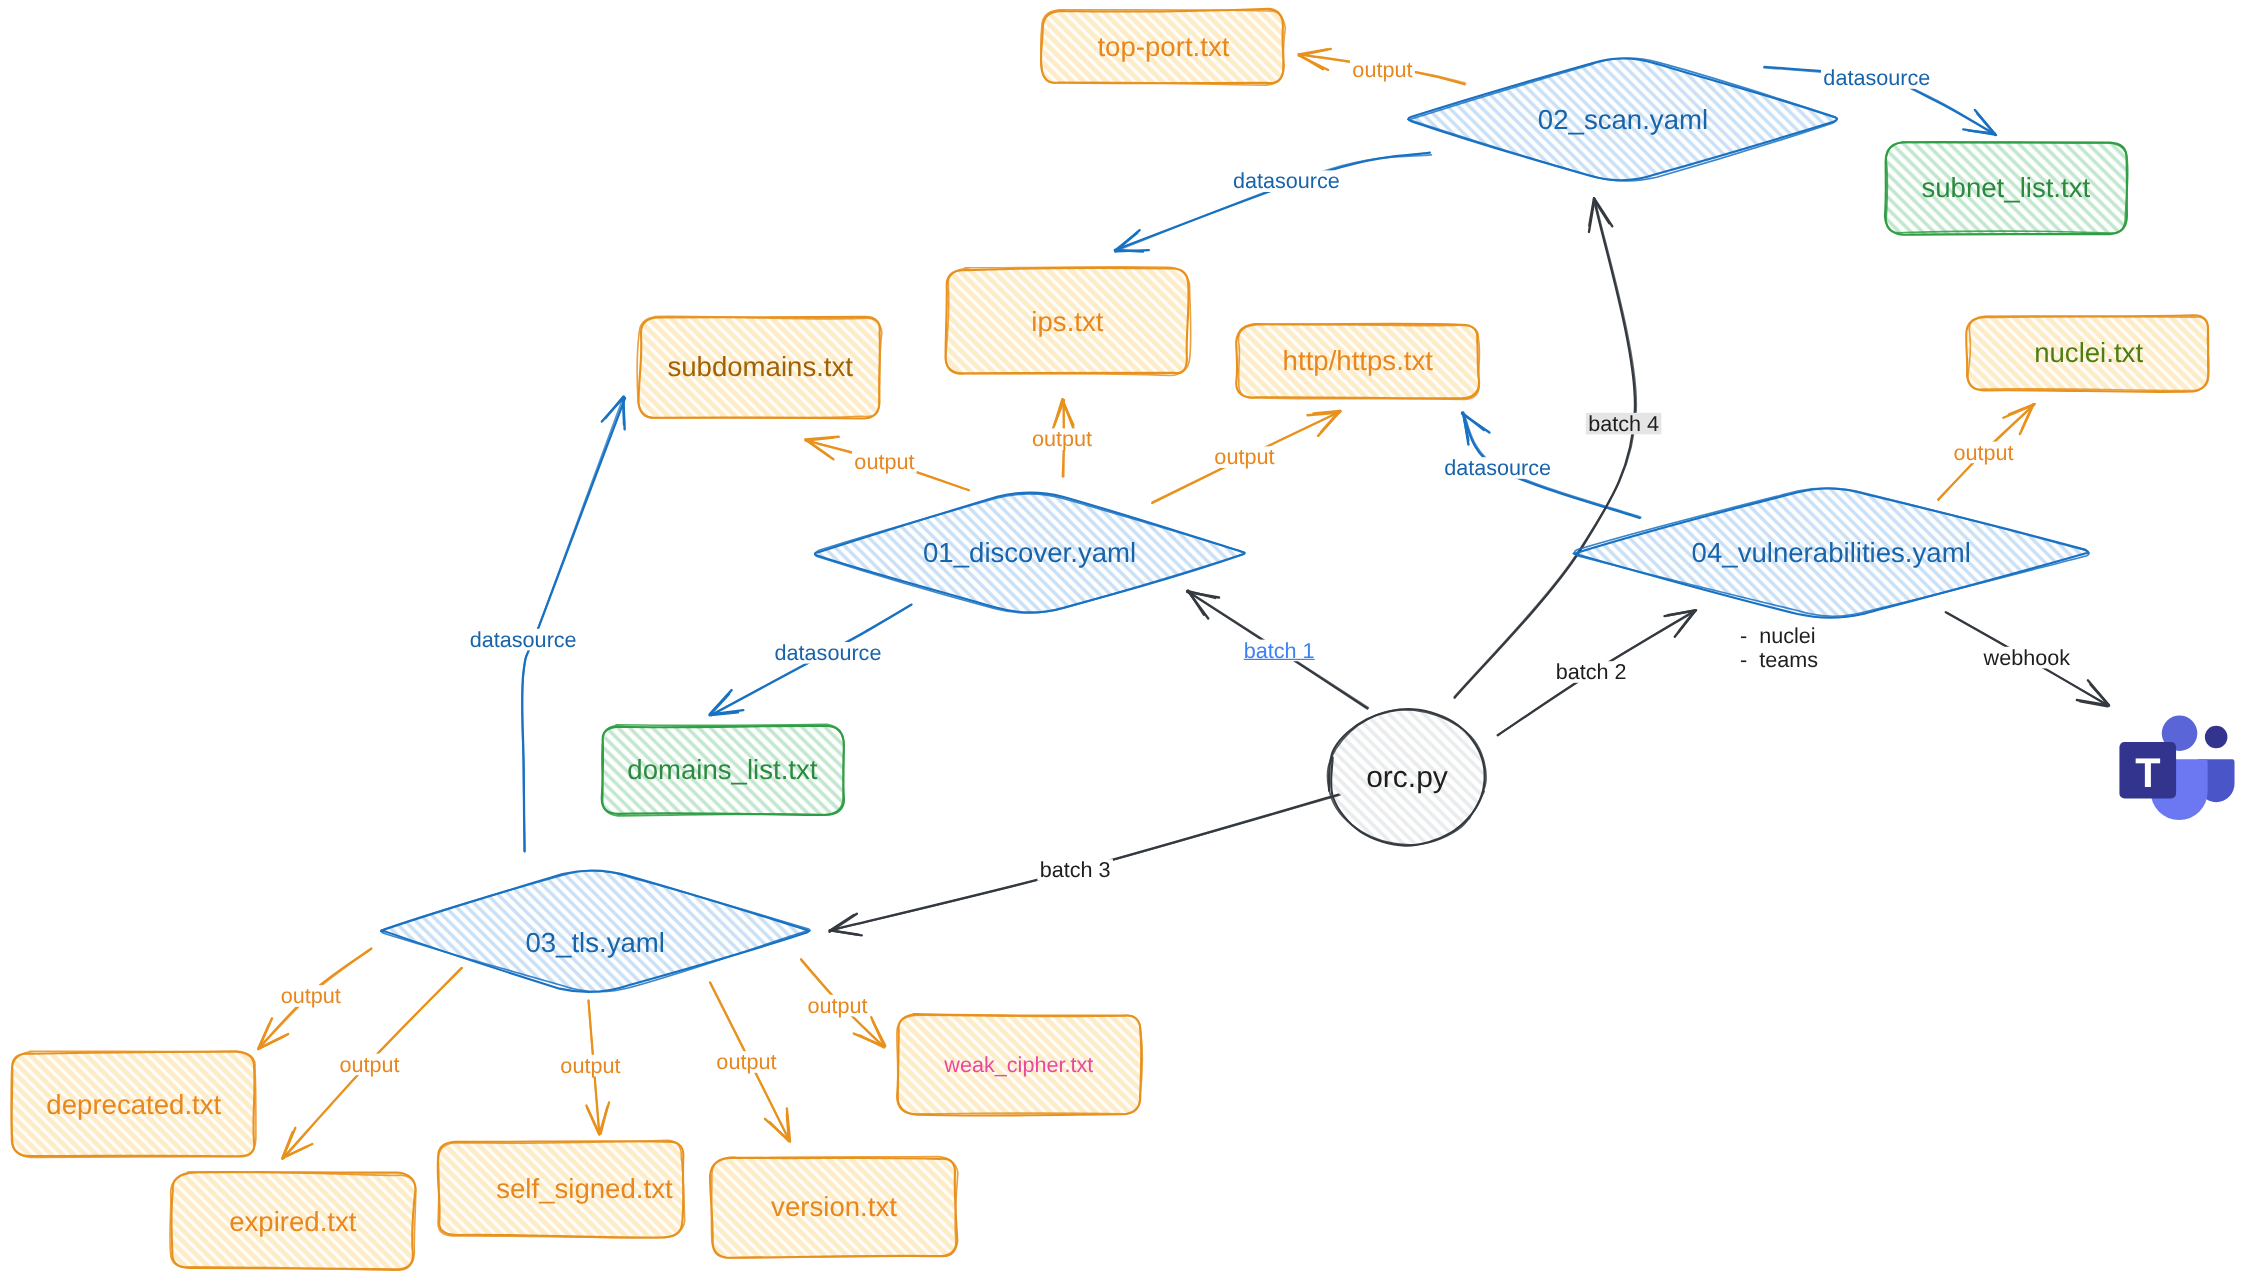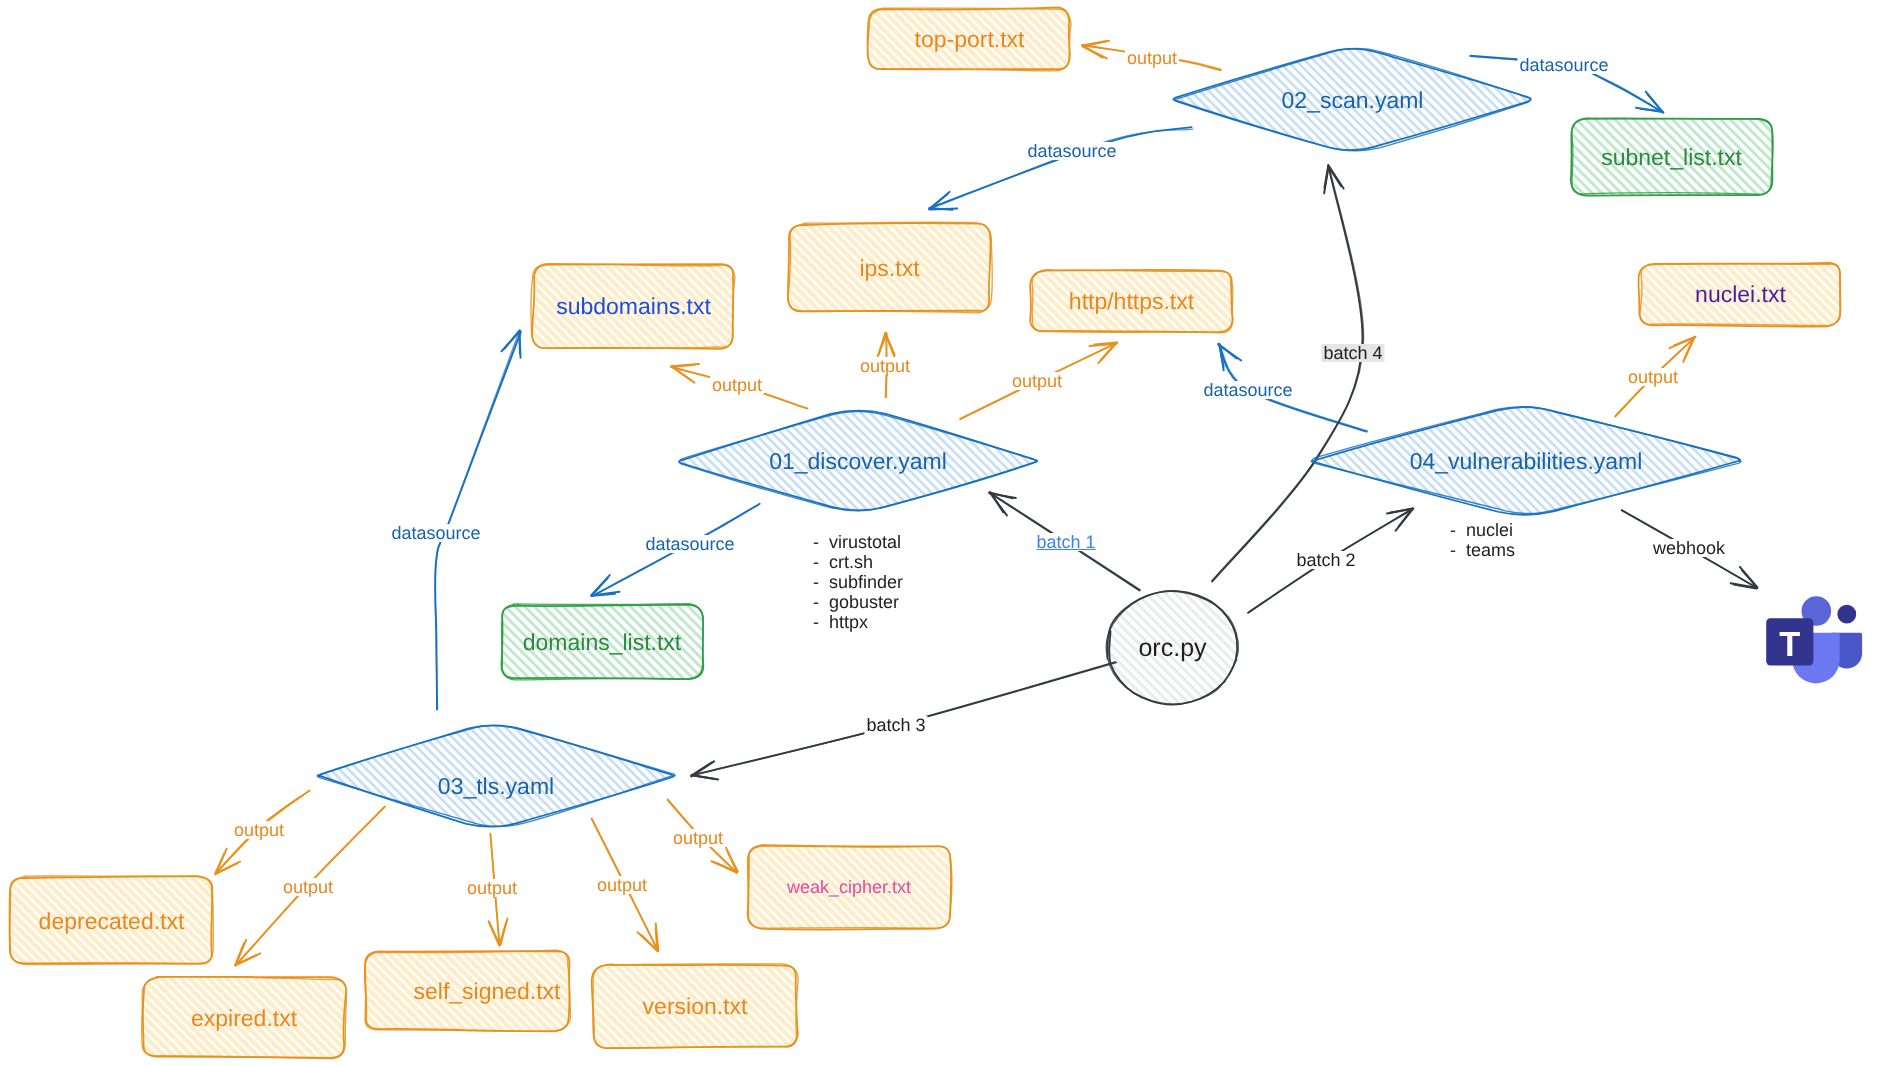--- a/index.html
+++ b/index.html
@@ -375,23 +375,23 @@
              A23.7 23.7 0 0 1 56.0 89.4
              A23.7 23.7 0 0 1 32.2 65.7 Z" fill="#6b78f2"></path>
     <rect x="6.2" y="24.3" width="47.2" height="47.2" rx="4.2" fill="#33348e"></rect>
     <text x="29.9" y="61.6" text-anchor="middle" font-family="Liberation Sans, sans-serif" font-size="34.5" font-weight="600" fill="#ffffff">T</text>
   </svg>
 
 <div class="nlbl" style="left: 969.5px; top: 39px; font-size: 23px; color: rgb(232, 135, 30);">top-port.txt</div>
     <div class="nlbl" style="left: 1352.5px; top: 99.5px; font-size: 23px; color: rgb(24, 100, 171);">02_scan.yaml</div>
     <div class="nlbl" style="left: 1671.5px; top: 157px; font-size: 23px; color: rgb(43, 138, 62);">subnet_list.txt</div>
     <div class="nlbl" style="left: 889.5px; top: 268px; font-size: 23px; color: rgb(232, 135, 30);">ips.txt</div>
-    <div class="nlbl" style="left: 633.5px; top: 306px; font-size: 23px; color: #1d4ed8;">subdomains.txt</div>
+    <div class="nlbl" style="left: 633.5px; top: 306px; font-size: 23px; color: #a16207;">subdomains.txt</div>
     <div class="nlbl" style="left: 1131.5px; top: 301px; font-size: 23px; color: rgb(232, 135, 30);">http/https.txt</div>
-    <div class="nlbl" style="left: 1740.5px; top: 294px; font-size: 23px; color: #4c1d95; text-align: right;">nuclei.txt</div>
+    <div class="nlbl" style="left: 1740.5px; top: 294px; font-size: 23px; color: #4d7c0f; text-align: right;">nuclei.txt</div>
     <div class="nlbl" style="left: 858px; top: 461px; font-size: 23px; color: rgb(24, 100, 171);">01_discover.yaml</div>
     <div class="nlbl" style="left: 1526px; top: 460.5px; font-size: 23px; color: rgb(24, 100, 171);">04_vulnerabilities.yaml</div>
     <div class="nlbl" style="left: 602px; top: 642px; font-size: 23px; color: rgb(43, 138, 62);">domains_list.txt</div>
     <div class="nlbl" style="left: 1172.5px; top: 647.5px; font-size: 25px; color: rgb(30, 30, 30);">orc.py</div>
     <div class="nlbl" style="left: 496px; top: 776px; font-size: 23px; color: rgb(24, 100, 171); margin-top: 10px;">03_tls.yaml</div>
     <div class="nlbl" style="left: 849px; top: 887px; font-size: 18px; color: #ec4899;">weak_cipher.txt</div>
     <div class="nlbl" style="left: 111.5px; top: 920.5px; font-size: 23px; color: rgb(232, 135, 30);">deprecated.txt</div>
     <div class="nlbl" style="left: 467px; top: 990.5px; font-size: 23px; color: rgb(232, 135, 30); margin-left: 20px;">self_signed.txt</div>
     <div class="nlbl" style="left: 695px; top: 1006px; font-size: 23px; color: rgb(232, 135, 30);">version.txt</div>
     <div class="nlbl" style="left: 244px; top: 1017.5px; font-size: 23px; color: rgb(232, 135, 30);">expired.txt</div>
@@ -408,15 +408,14 @@
     <div class="elbl" style="left: 1066px; top: 542px; font-size: 18px; color: #3b82f6; background: rgb(255, 255, 255); padding: 0px 2px; text-decoration: underline;">batch 1</div>
     <div class="elbl" style="left: 1326px; top: 560px; font-size: 18px; color: rgb(30, 30, 30); background: rgb(255, 255, 255); padding: 0px 2px;">batch 2</div>
     <div class="elbl" style="left: 896px; top: 725px; font-size: 18px; color: rgb(30, 30, 30); background: rgb(255, 255, 255); padding: 0px 2px;">batch 3</div>
     <div class="elbl" style="left: 1353px; top: 353px; font-size: 18px; color: rgb(30, 30, 30); background: #e5e5e5; padding: 0px 2px;">batch 4</div>
     <div class="elbl" style="left: 1689px; top: 548px; font-size: 18px; color: rgb(30, 30, 30); background: rgb(255, 255, 255); padding: 0px 2px;">webhook</div>
     <div class="elbl" style="left: 259px; top: 830px; font-size: 18px; color: rgb(232, 135, 30); background: rgb(255, 255, 255); padding: 0px 2px;">output</div>
     <div class="elbl" style="left: 308px; top: 887px; font-size: 18px; color: rgb(232, 135, 30); background: rgb(255, 255, 255); padding: 0px 2px;">output</div>
     <div class="elbl" style="left: 492px; top: 888px; font-size: 18px; color: rgb(232, 135, 30); background: rgb(255, 255, 255); padding: 0px 2px;">output</div>
     <div class="elbl" style="left: 622px; top: 885px; font-size: 18px; color: rgb(232, 135, 30); background: rgb(255, 255, 255); padding: 0px 2px;">output</div>
     <div class="elbl" style="left: 698px; top: 838px; font-size: 18px; color: rgb(232, 135, 30); background: rgb(255, 255, 255); padding: 0px 2px;">output</div>
-    <div class="note" style="left: 813px; top: 532px; font-size: 18px; color: rgb(30, 30, 30);"><div>-  virustotal</div><div>-  crt.sh</div><div>-  subfinder</div><div>-  gobuster</div><div>-  httpx</div></div>
     <div class="note" style="left: 1450px; top: 520px; font-size: 18px; color: rgb(30, 30, 30);"><div>-  nuclei</div><div>-  teams</div></div>
   </div>
 
 </body></html>

